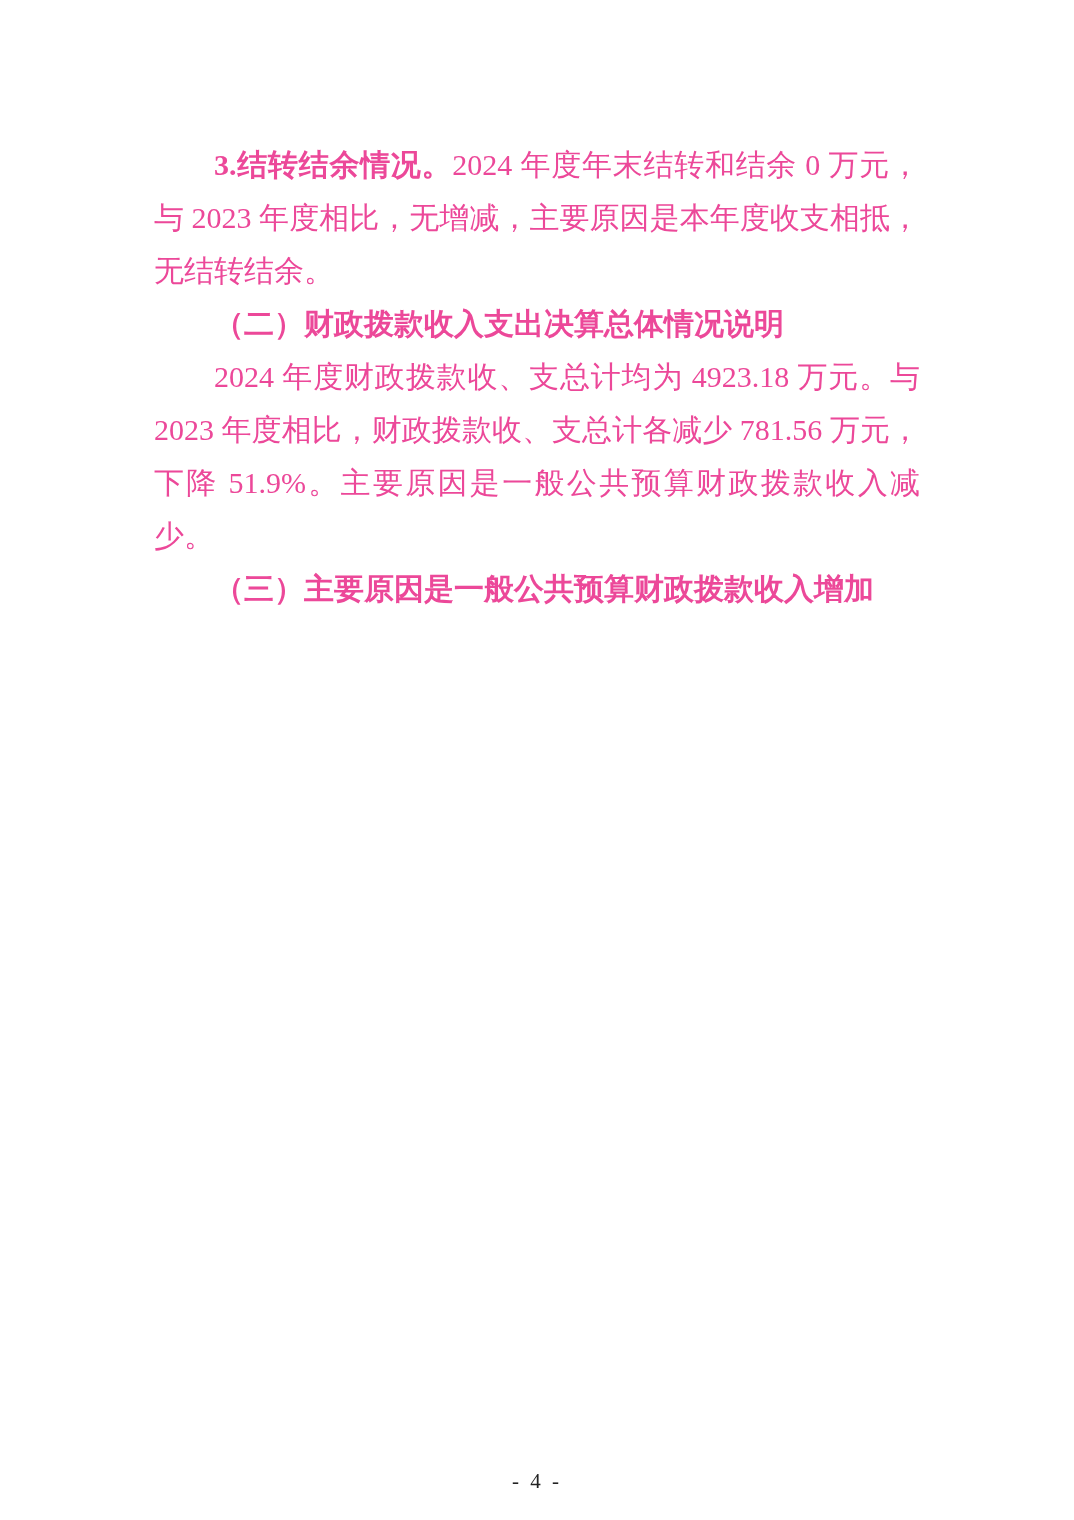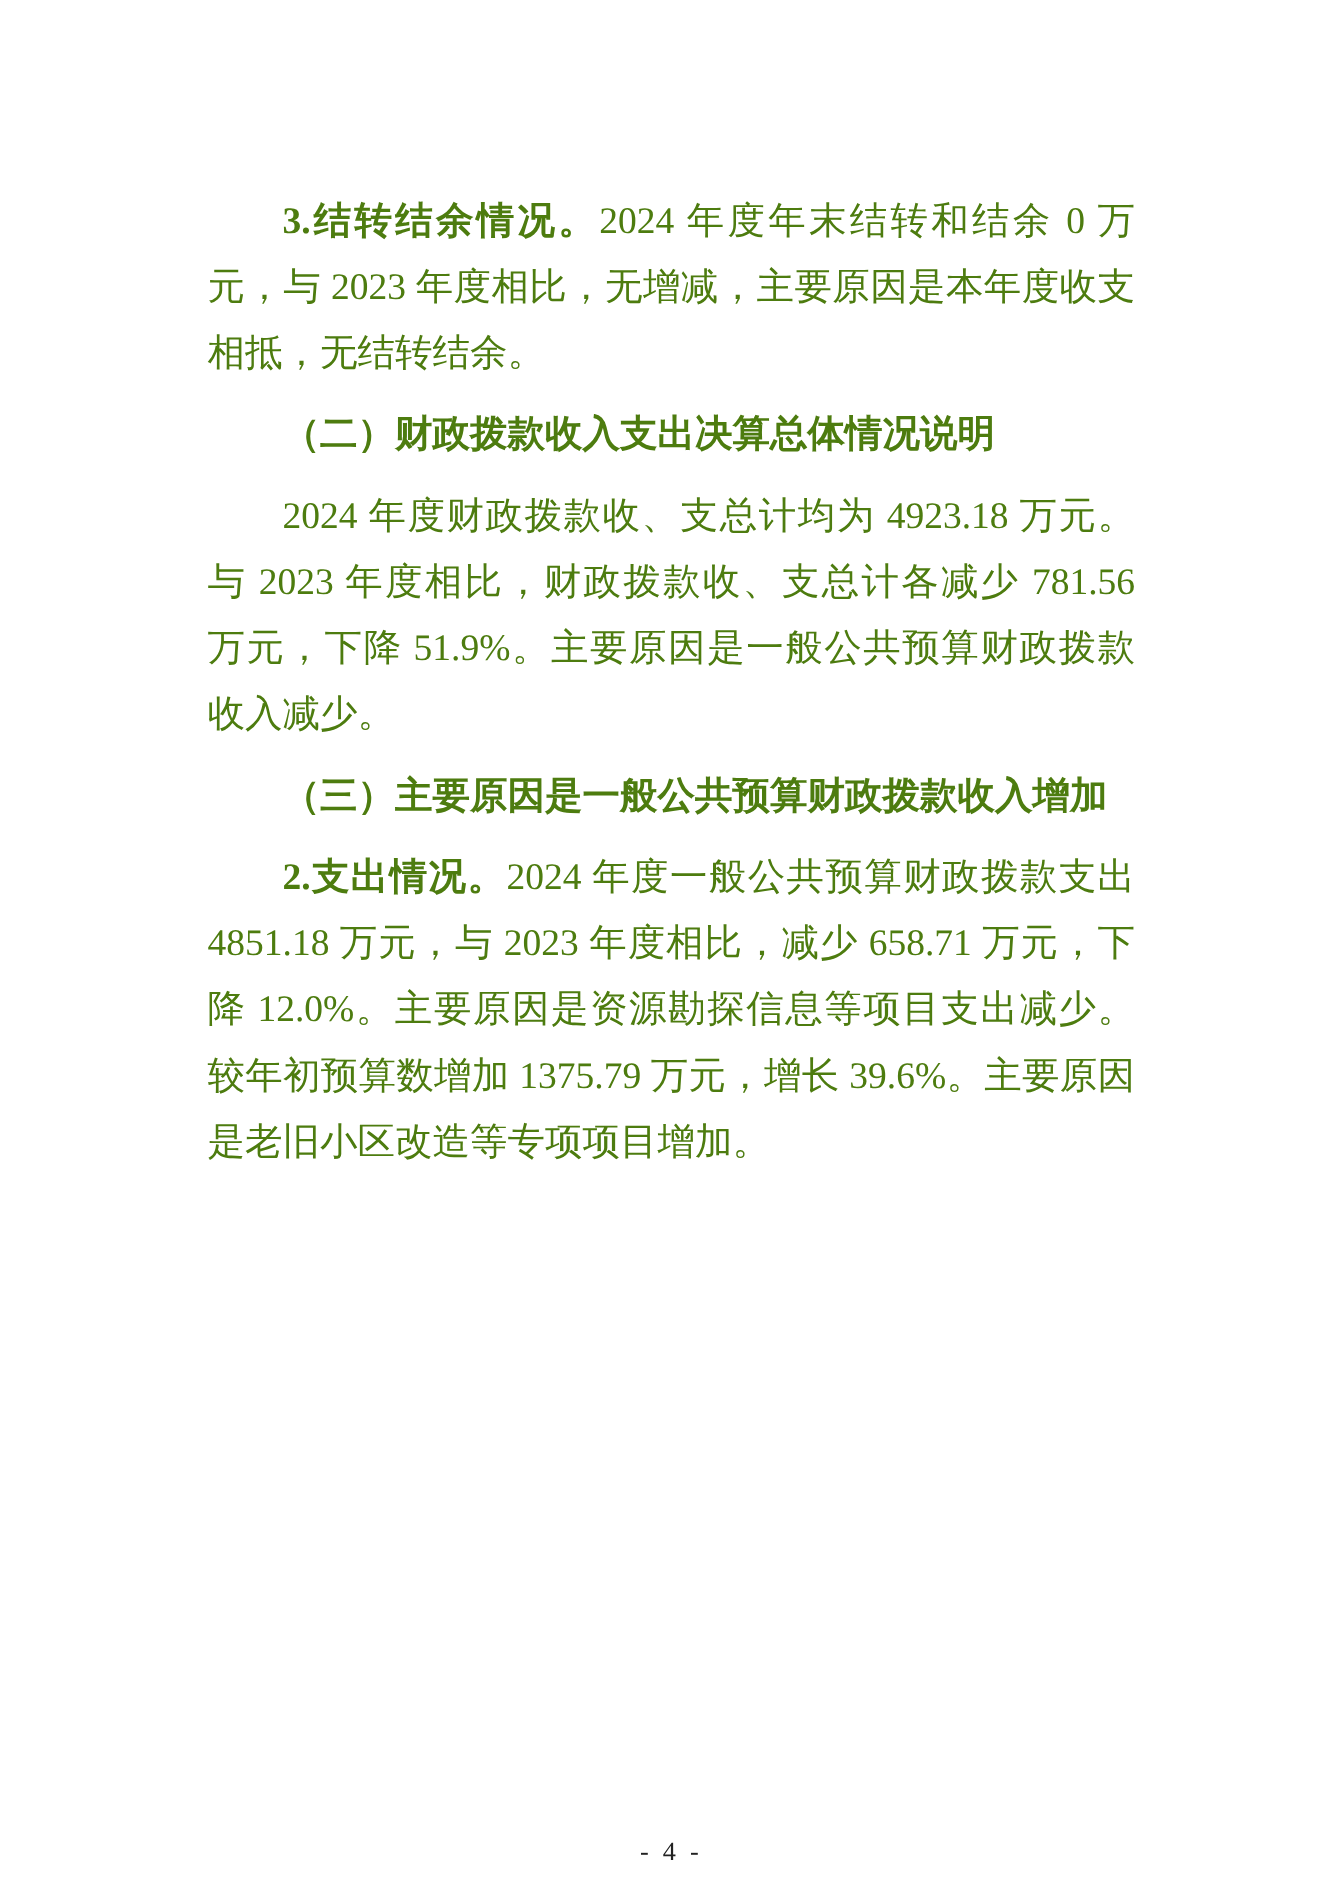--- a/index.html
+++ b/index.html
@@ -14,26 +14,26 @@
     background: #ffffff;
     overflow: hidden;
   }
   .doc {
     position: absolute;
     left: 154px;
     top: 138px;
     width: 766px;
   }
   .para {
-    margin: 12px;
+    margin: 0;
     padding: 0;
     font-family: "Liberation Serif", "DejaVu Serif", serif;
     font-size: 30px;
     line-height: 53px;
-    color: #4d7c0f;
+    color: #ec4899;
     text-align: justify;
     text-justify: inter-character;
     text-indent: 2em;
     font-weight: 400;
     word-break: normal;
   }
   .para .lead {
     font-weight: 700;
   }
   .para.heading {
@@ -61,21 +61,20 @@
 
     <p class="para"><b class="lead">3.结转结余情况。</b><span>2024 年度年末结转和结余 0 万元，与 2023 年度相比，无增减，主要原因是本年度收支相抵，无结转结余。</span></p>
 
     <p class="para heading">（二）财政拨款收入支出决算总体情况说明</p>
 
     <p class="para"><span>2024 年度财政拨款收、支总计均为 4923.18 万元。与 2023 年度相比，财政拨款收、支总计各减少 781.56 万元，下降 51.9%。主要原因是一般公共预算财政拨款收入减少。</span></p>
 
     <p class="para heading">（三）主要原因是一般公共预算财政拨款收入增加</p>
 
 
-    <p class="para"><b class="lead">2.支出情况。</b><span>2024 年度一般公共预算财政拨款支出 4851.18 万元，与 2023 年度相比，减少 658.71 万元，下降 12.0%。主要原因是资源勘探信息等项目支出减少。较年初预算数增加 1375.79 万元，增长 39.6%。主要原因是老旧小区改造等专项项目增加。</span></p>
 
 
 
   </main>
 
   <footer class="footer">
     <span class="pagenum">- 4 -</span>
   </footer>
 </div>
 

